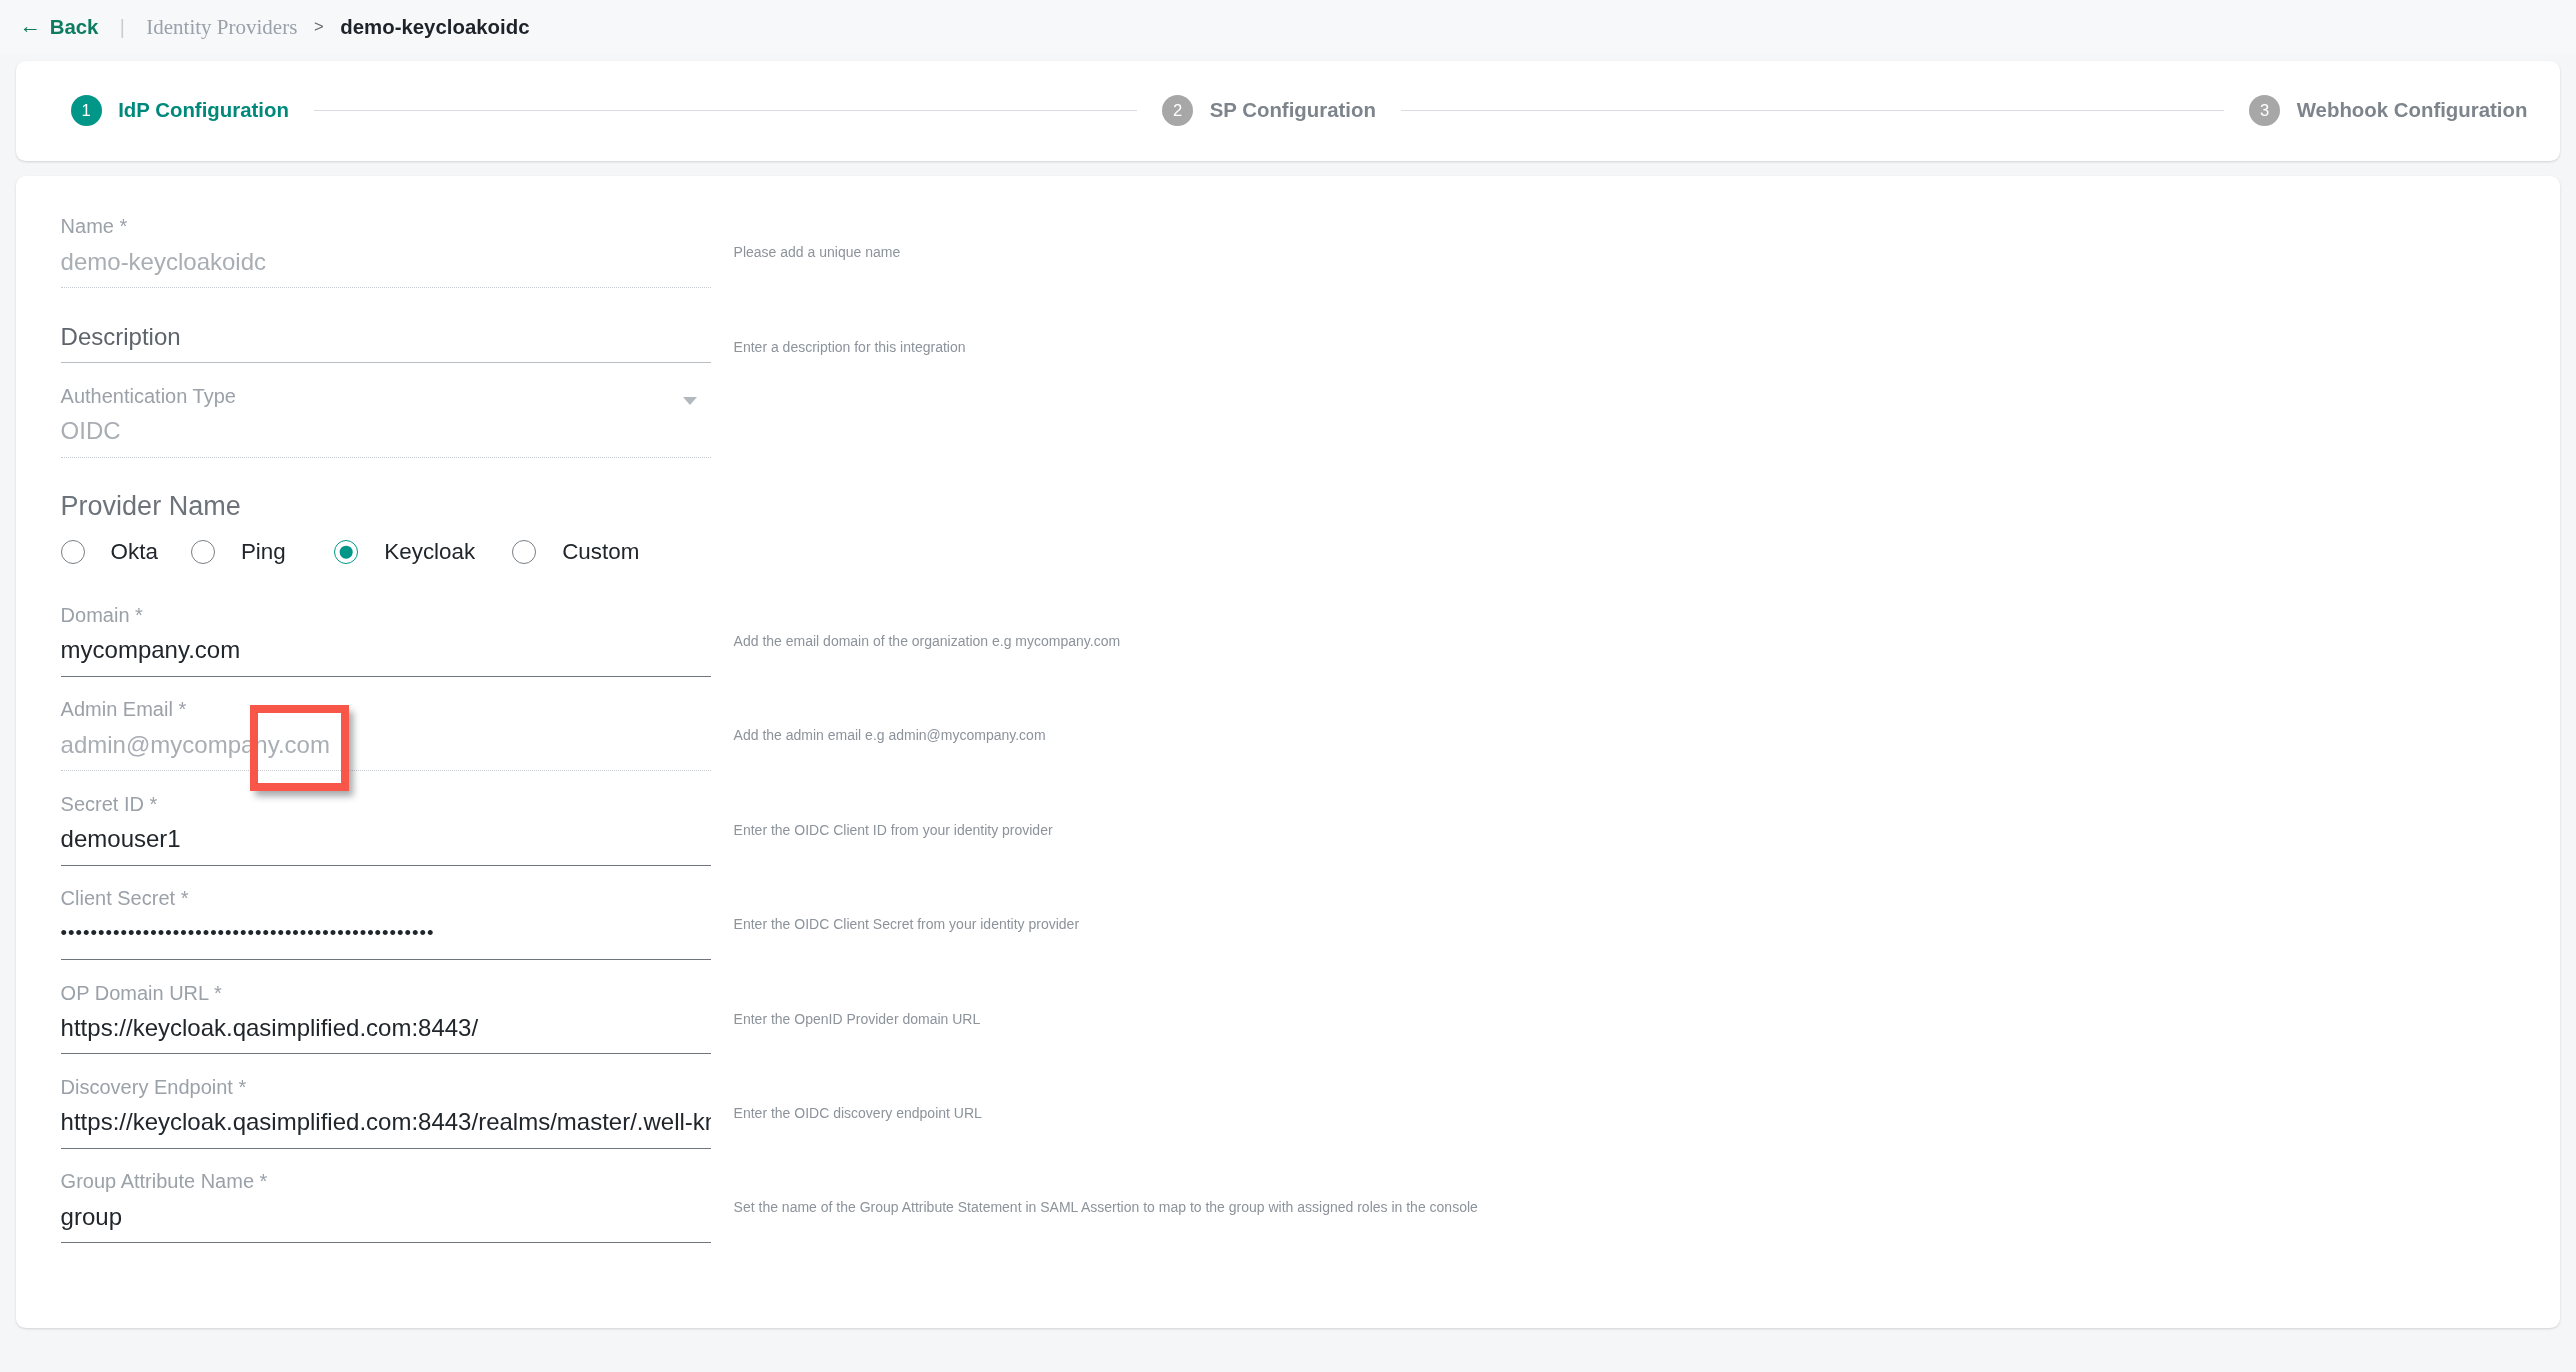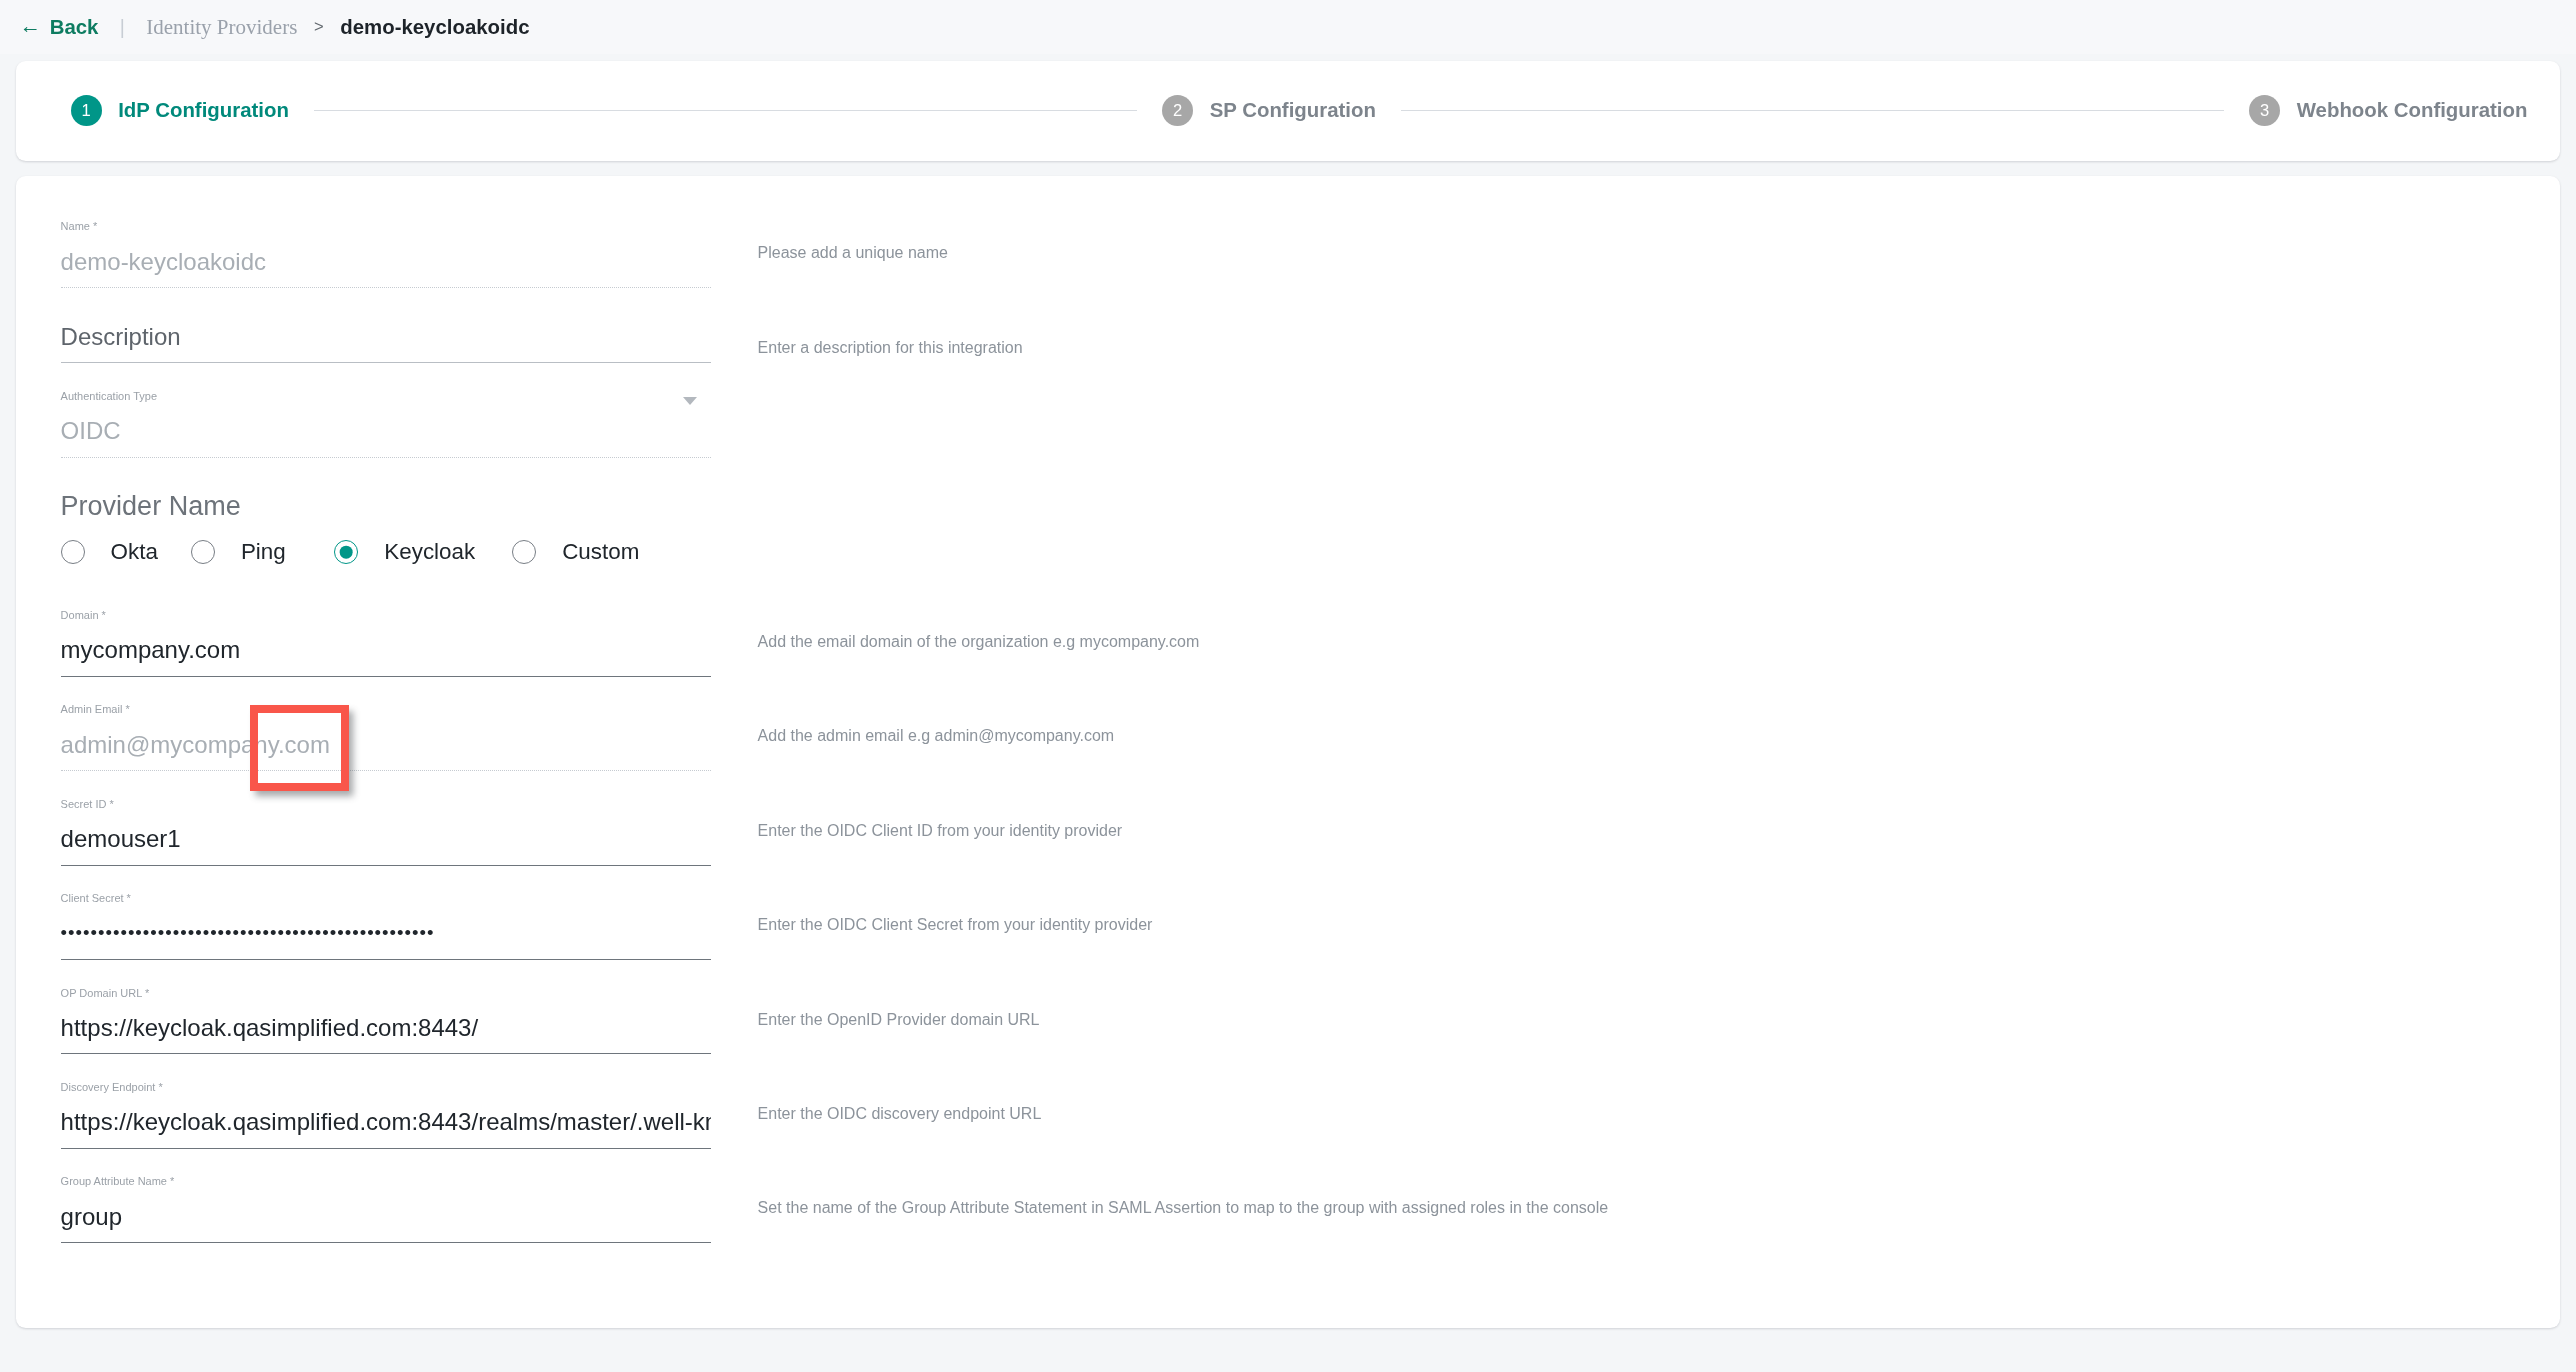--- a/index.html
+++ b/index.html
@@ -136,21 +136,21 @@
     align-items: flex-start;
     padding-left: 45px;
   }
 
   .field {
     width: 650px;
     flex: 0 0 650px;
     position: relative;
   }
   .field-label {
-    font-size: 11px;
+    font-size: 20px;
     line-height: 19.5px;
     color: #9BA1A8;
     margin-bottom: 8.8px;
     white-space: nowrap;
   }
   .field-value {
     font-size: 24px;
     line-height: 29px;
     height: 31px;
     white-space: nowrap;
@@ -168,24 +168,24 @@
     width: 100%;
   }
   .underline-solid  { background: #6E757C; }
   .underline-light  { background: #B9BEC4; }
   .underline-dotted {
     height: 0;
     border-top: 1.9px dotted #C6CBD1;
   }
 
   .field-hint {
-    font-size: 16px;
+    font-size: 14px;
     line-height: 21.4px;
     color: #8C939B;
-    margin-left: 47px;
+    margin-left: 23px;
     padding-top: 25px;
     white-space: nowrap;
   }
 
   
   .select-arrow {
     position: absolute;
     right: 13.6px;
     top: 10.7px;
     width: 0; height: 0;

